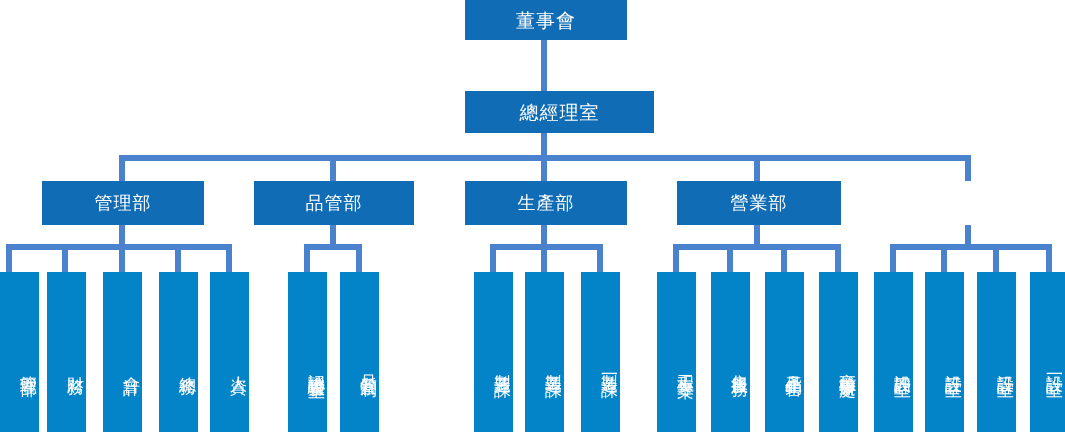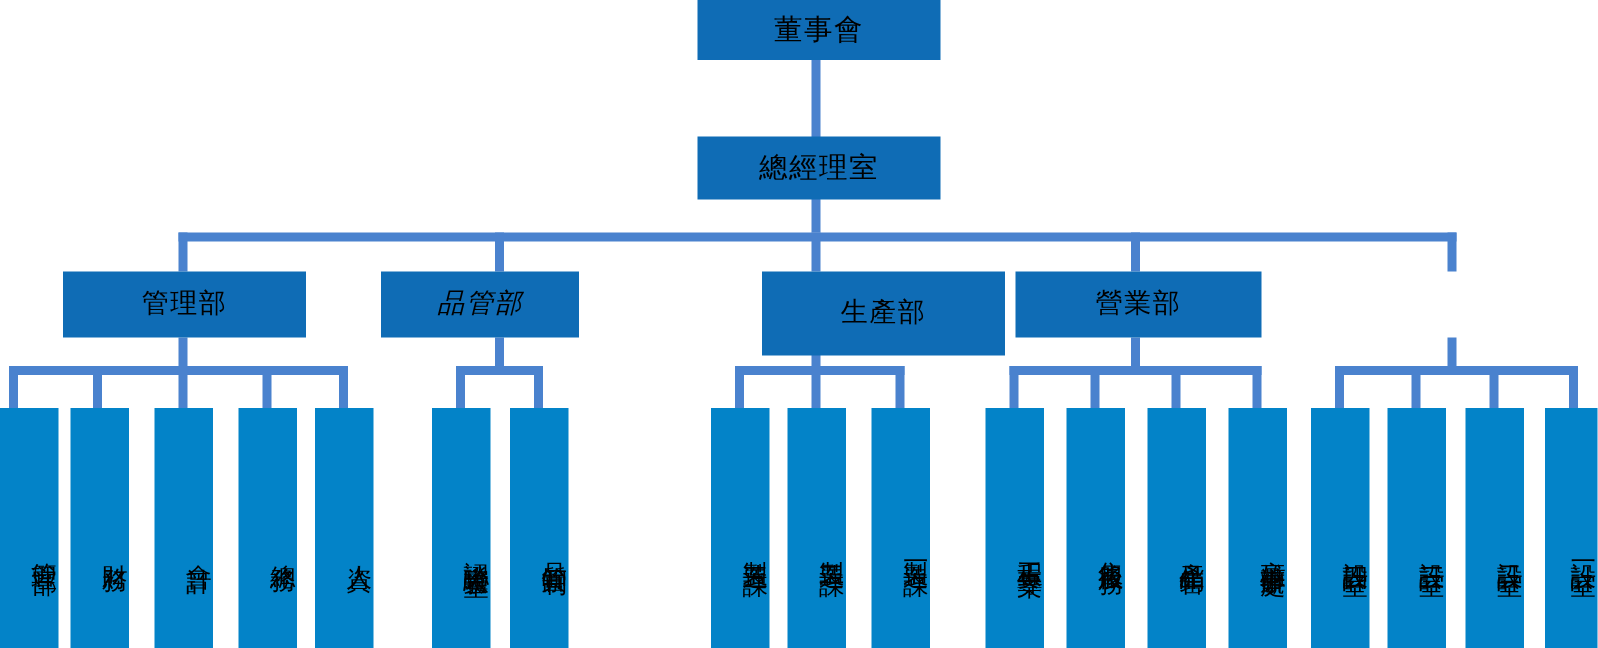--- a/index.html
+++ b/index.html
@@ -15,21 +15,21 @@
   }
   #chart {
     position: relative;
     width: 1065px;
     height: 432px;
     background: #ffffff;
   }
   .node {
     position: absolute;
     background: #0b77c2;
-    color: #000000;
+    color: #ffffff;
     display: flex;
     align-items: center;
     justify-content: center;
     box-sizing: border-box;
     line-height: 1.18;
   }
   .node.lvl0, .node.lvl1 {
     background: #0f6cb5;
     font-size: 19px;
     letter-spacing: 1px;
@@ -99,25 +99,25 @@
 
   <div class="conn" style="left:965px; top:225px; width:6px; height:19px;"></div>
   <div class="conn" style="left:890px; top:244px; width:162px; height:6px;"></div>
   <div class="conn" style="left:890px; top:244px; width:6px; height:30px;"></div>
   <div class="conn" style="left:941px; top:244px; width:6px; height:30px;"></div>
   <div class="conn" style="left:993px; top:244px; width:6px; height:30px;"></div>
   <div class="conn" style="left:1046px; top:244px; width:6px; height:30px;"></div>
 
   <div class="node lvl0" style="left:465px; top:0px; width:162px; height:40px;">董事會</div>
 
-  <div class="node lvl1" style="left:465px; top:91px; width:162px; height:42px;">總經理室</div>
+  <div class="node lvl1" style="left:465px; top:91px; width:189px; height:42px;">總經理室</div>
 
   <div class="node lvl2" style="left:42px; top:181px; width:162px; height:44px;">管理部</div>
-  <div class="node lvl2" style="left:254px; top:181px; width:132px; height:44px;font-style:italic;">品管部</div>
-  <div class="node lvl2" style="left:465px; top:181px; width:162px; height:56px;margin-left:43px;">生產部</div>
+  <div class="node lvl2" style="left:254px; top:181px; width:160px; height:44px;">品管部</div>
+  <div class="node lvl2" style="left:465px; top:181px; width:162px; height:44px;">生產部</div>
   <div class="node lvl2" style="left:677px; top:181px; width:164px; height:44px;">營業部</div>
 
   <div class="node leaf" style="left:0px; top:272px; width:39px; height:160px;">管理部</div>
   <div class="node leaf" style="left:47px; top:272px; width:39px; height:160px;">財務</div>
   <div class="node leaf" style="left:103px; top:272px; width:39px; height:160px;">會計</div>
   <div class="node leaf" style="left:159px; top:272px; width:39px; height:160px;">總務</div>
   <div class="node leaf" style="left:210px; top:272px; width:39px; height:160px;">人資</div>
 
   <div class="node leaf" style="left:288px; top:272px; width:39px; height:160px;">認證實驗室</div>
   <div class="node leaf" style="left:340px; top:272px; width:39px; height:160px;">品質管制</div>

